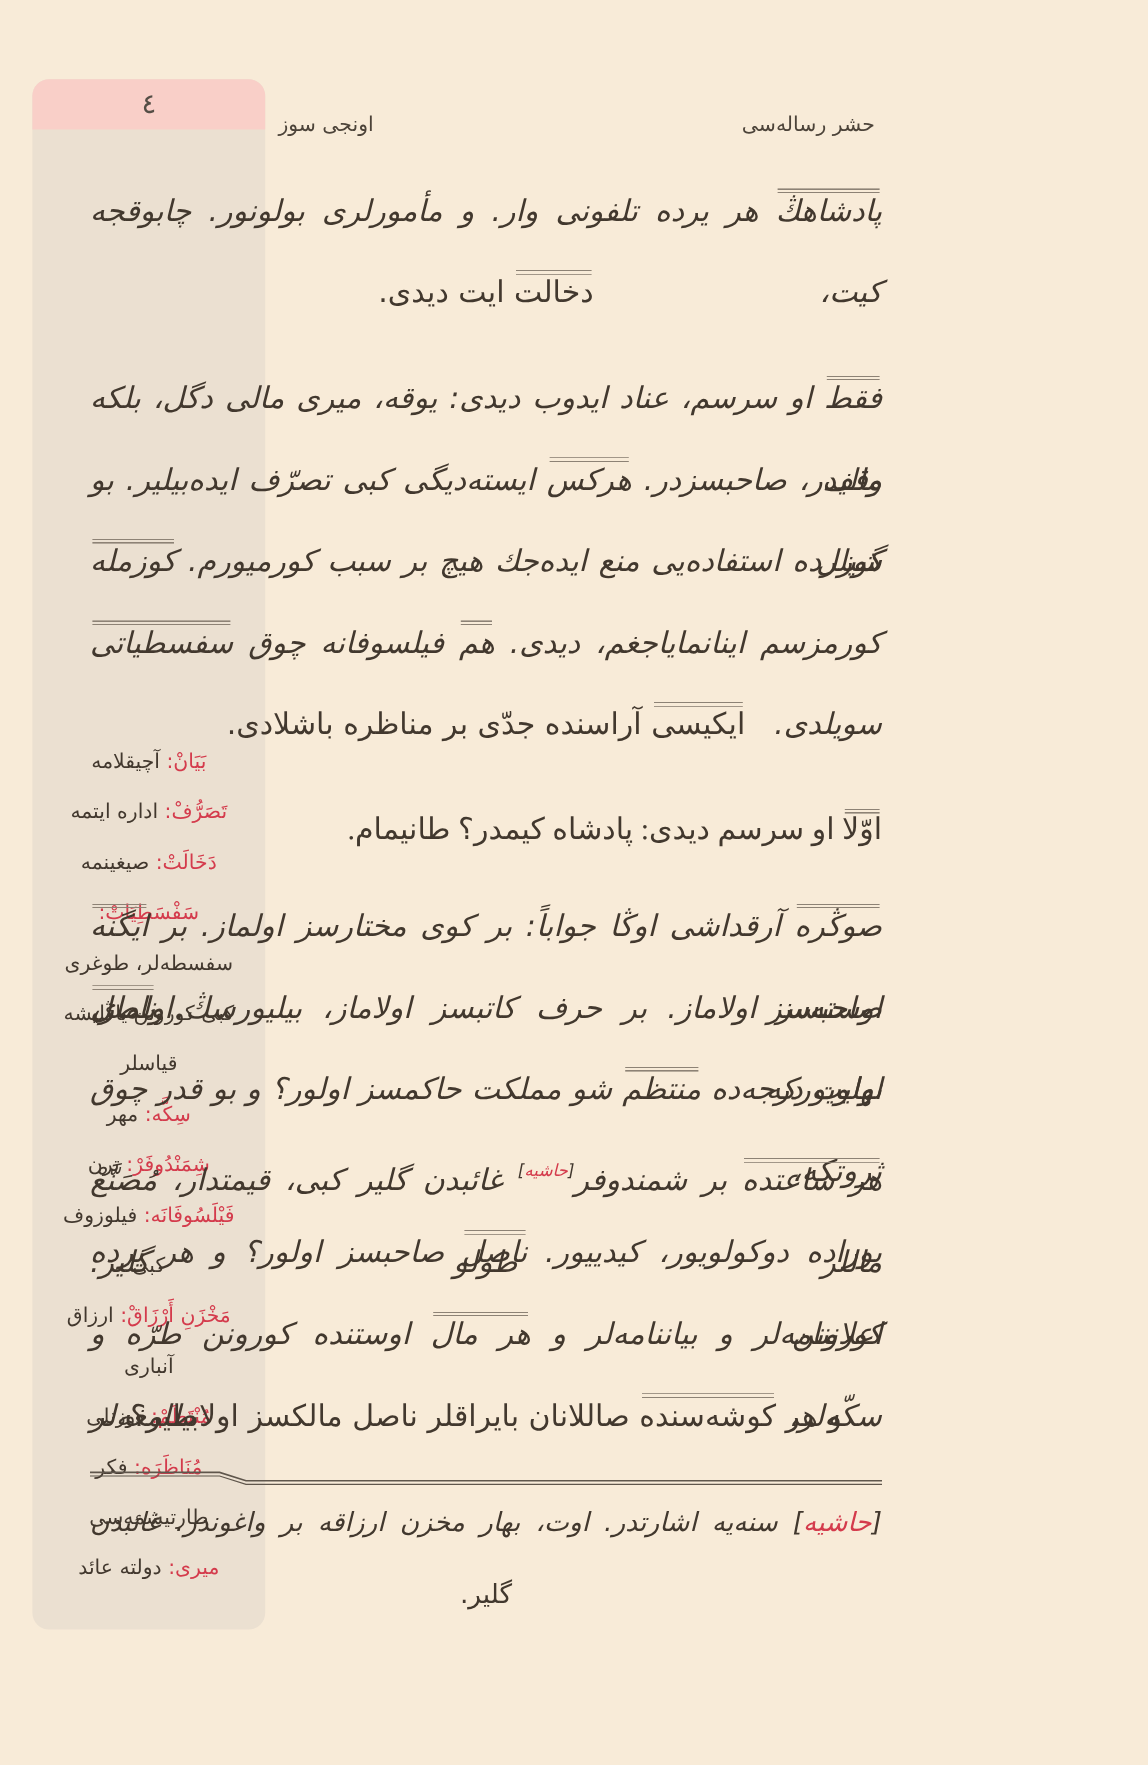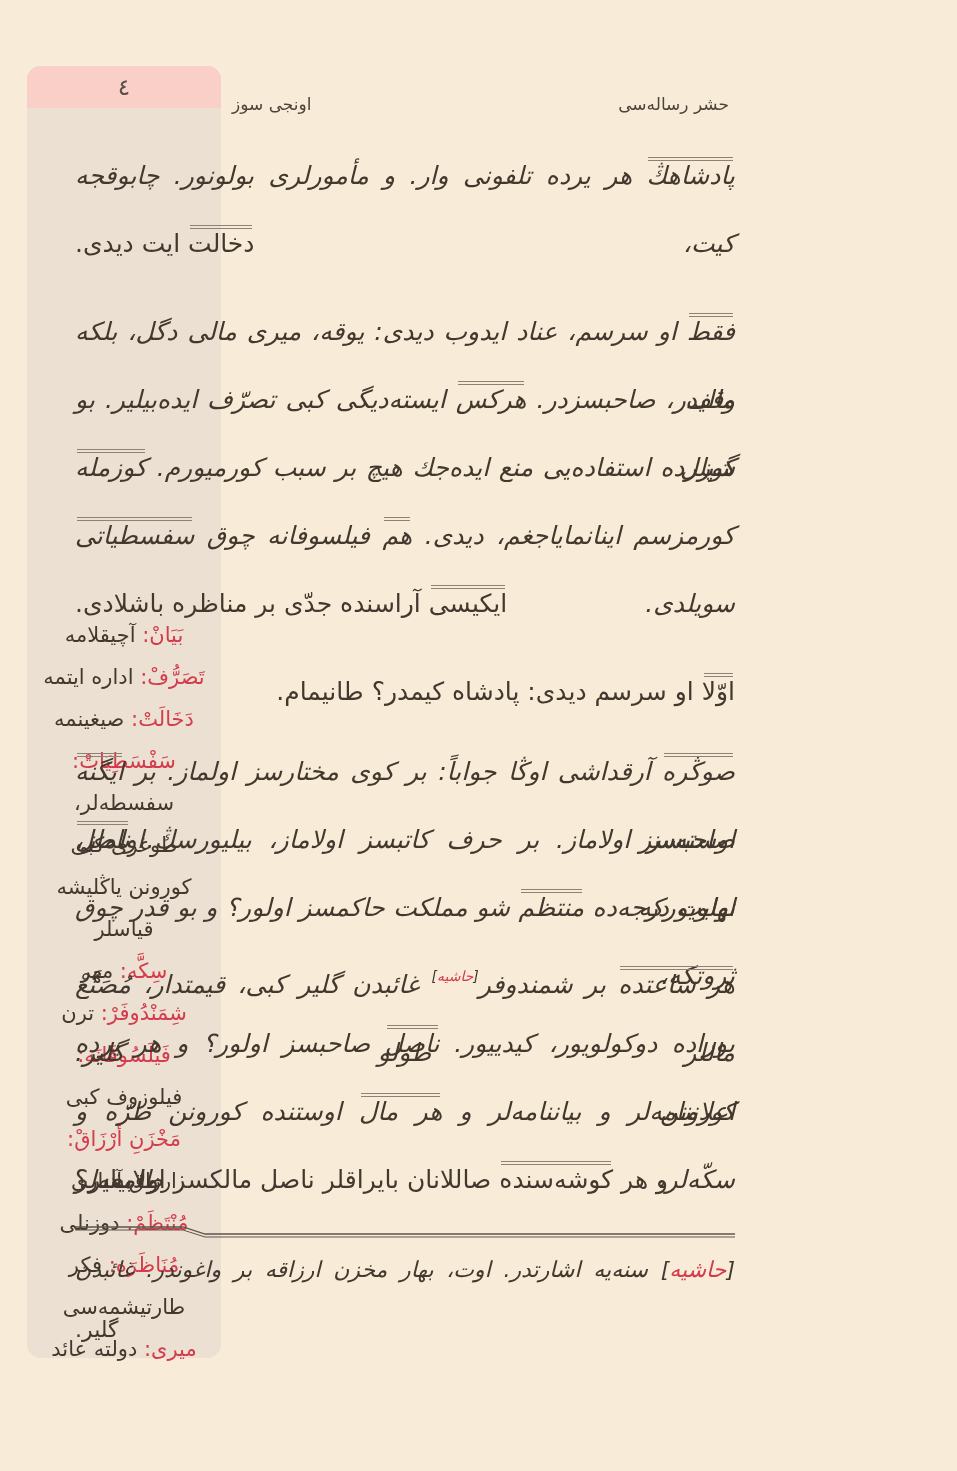--- a/index.html
+++ b/index.html
@@ -21,21 +21,21 @@
   .pagenum-badge{
     position:absolute;top:0;left:0;right:0;height:42px;
     background:var(--pink,#f9cfc8);
     border-radius:14px 14px 0 0;
     display:flex;align-items:center;justify-content:center;
     font-size:23px;color:#554e46;
   }
   .glossary{
     position:absolute;top:548px;right:0;left:0;
     padding:0 14px;
-    font-size:21px;line-height:42px;
+    font-size:17px;line-height:42px;
     text-align:center;
   }
   .entry{display:block;}
   .term{color:var(--red,#d43b4c);}
   .def{color:var(--ink,#42382e);}
 
   
   .header{
     position:absolute;top:94px;right:222px;left:222px;
     display:flex;justify-content:space-between;align-items:flex-start;
@@ -46,22 +46,22 @@
 
   
   .main{
     position:absolute;top:142px;right:222px;width:660px;
     font-size:25px;color:var(--ink,#42382e);
   }
   .para{margin-bottom:20px;}
   .para:nth-child(3){margin-bottom:12px;}
   .line{line-height:68px;height:68px;white-space:nowrap;}
   .line.justify{white-space:normal;text-align:justify;text-align-last:justify;font-style:italic;}
-  .line.center{text-align:left;}
-  .line.right{text-align:right;}
+  .line.center{text-align:center;}
+  .line.right{text-align:right;font-family:Liberation Serif, serif;}
   .seg{display:inline;}
   .seg.red{color:var(--red,#d43b4c);}
   .seg.sup{font-size:14px;vertical-align:12px;letter-spacing:0;}
   .seg.g{position:relative;}
   .seg.g::before{
     content:"";position:absolute;right:2px;left:2px;top:-4px;height:4px;
     background:repeating-linear-gradient(to bottom,#8d8275 0 1px,transparent 1px 3px);
   }
 
   

